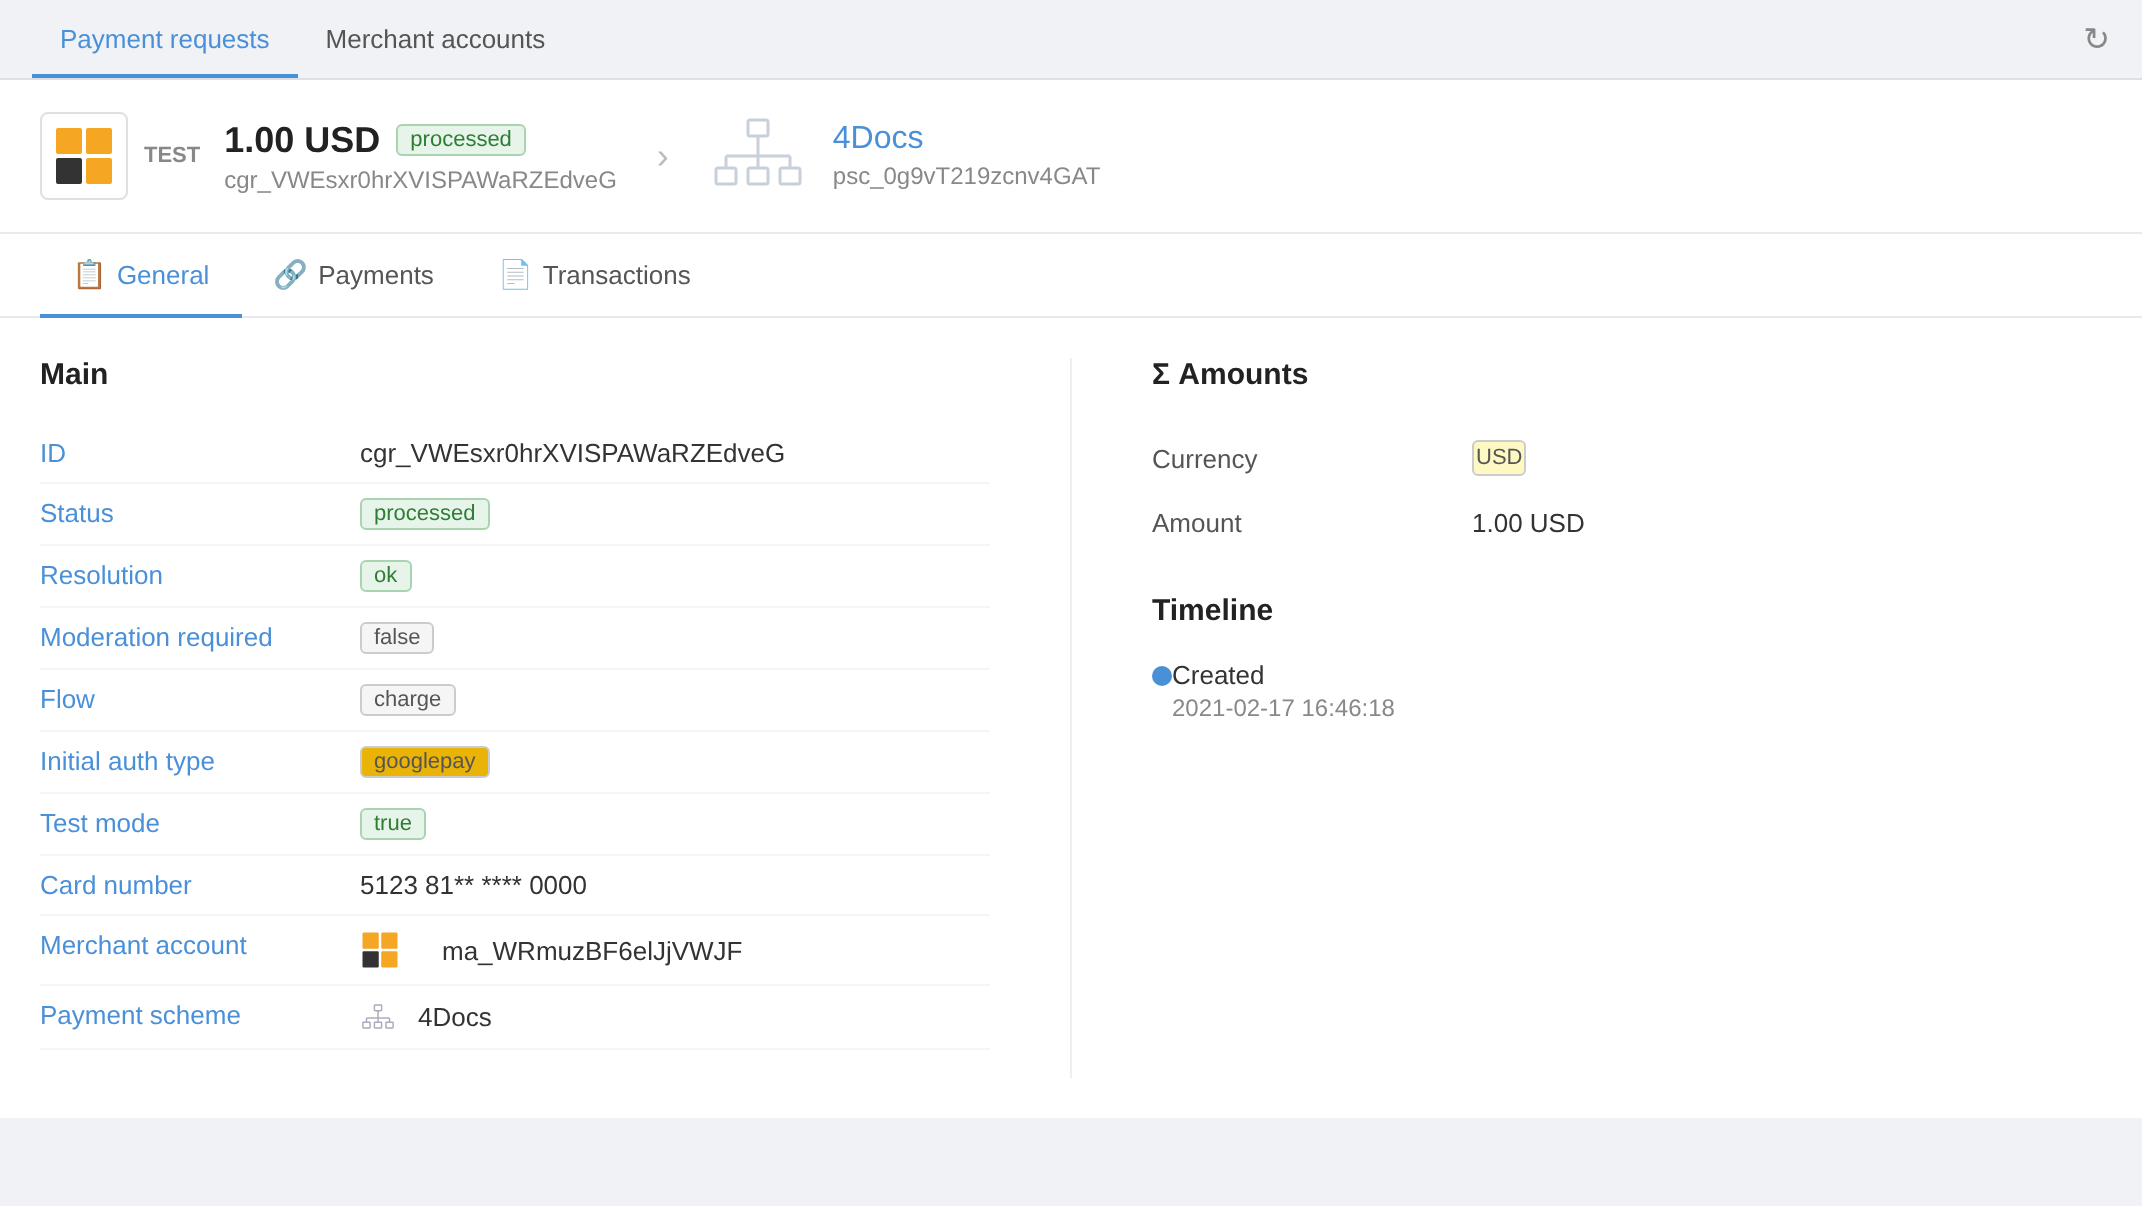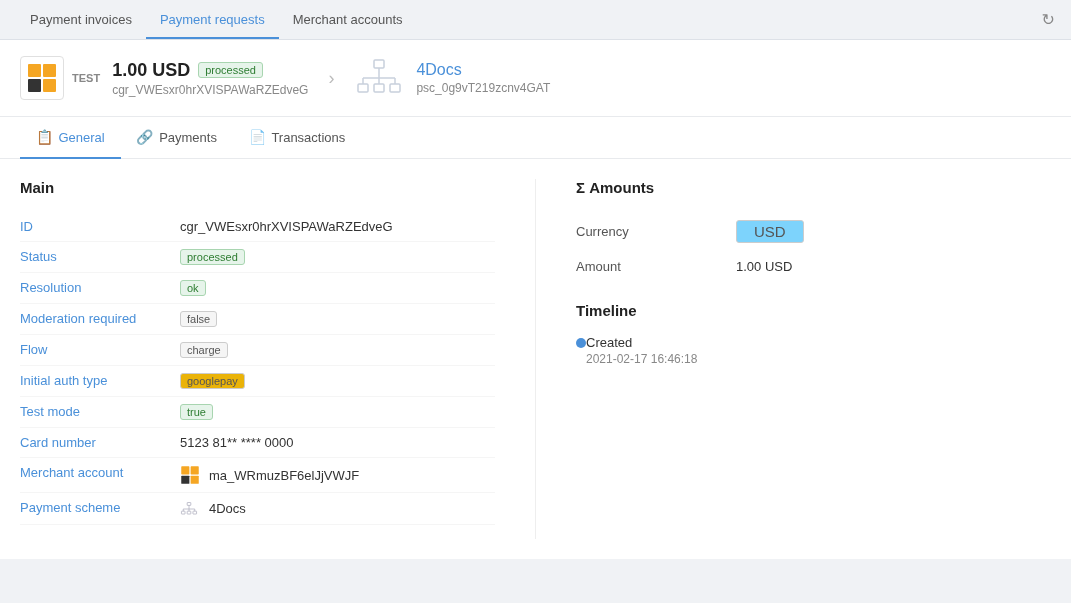--- a/index.html
+++ b/index.html
@@ -13,21 +13,21 @@
     .header-section { background: #fff; padding: 16px 20px; display: flex; align-items: center; gap: 12px; border-bottom: 1px solid #e8eaed; }
     .logo { width: 44px; height: 44px; background: #fff; border: 1px solid #e0e0e0; border-radius: 4px; display: flex; align-items: center; justify-content: center; }
     .amount-block { }
     .amount-title { font-size: 18px; font-weight: 600; color: #222; display: flex; align-items: center; gap: 8px; }
     .badge-processed { background: #e6f4ea; color: #2e7d32; border: 1px solid #a8d5b0; border-radius: 3px; font-size: 11px; padding: 1px 6px; font-weight: 500; }
     .badge-ok { background: #e6f4ea; color: #2e7d32; border: 1px solid #a8d5b0; border-radius: 3px; font-size: 11px; padding: 1px 6px; }
     .badge-false { background: #f5f5f5; color: #555; border: 1px solid #ccc; border-radius: 3px; font-size: 11px; padding: 1px 6px; }
     .badge-charge { background: #f5f5f5; color: #555; border: 1px solid #ccc; border-radius: 3px; font-size: 11px; padding: 1px 6px; }
     .badge-googlepay { background: #eab308; color: #555; border: 1px solid #ccc; border-radius: 3px; font-size: 11px; padding: 1px 6px; }
     .badge-true { background: #e6f4ea; color: #2e7d32; border: 1px solid #a8d5b0; border-radius: 3px; font-size: 11px; padding: 1px 6px; }
-    .badge-usd { background: #7dd3fc; color: #555; border: 1px solid #ccc; border-radius: 3px; font-size: 15px; padding: 2px 17px; }
+    .badge-usd { background: #fef9c3; color: #555; border: 1px solid #ccc; border-radius: 3px; font-size: 11px; padding: 2px 1px; }
     .ref-id { font-size: 12px; color: #888; margin-top: 2px; }
     .arrow-icon { color: #bbb; font-size: 18px; margin: 0 8px; }
     .merchant-icon { width: 50px; height: 40px; display: flex; align-items: center; justify-content: center; }
     .merchant-info { }
     .merchant-name { font-size: 16px; color: #4a90d9; font-weight: 500; }
     .merchant-id { font-size: 12px; color: #888; margin-top: 2px; }
 
     .tabs { background: #fff; padding: 0 20px; border-bottom: 1px solid #e8eaed; display: flex; }
     .tab { padding: 12px 16px; cursor: pointer; color: #555; font-size: 13px; border-bottom: 2px solid transparent; margin-bottom: -1px; display: flex; align-items: center; gap: 5px; }
     .tab.active { color: #4a90d9; border-bottom: 2px solid #4a90d9; }
@@ -46,28 +46,27 @@
     .amounts-row { display: flex; align-items: center; padding: 8px 0; }
     .amounts-label { width: 160px; color: #555; font-size: 13px; }
     .amounts-value { color: #333; font-size: 13px; }
 
     .timeline-section { margin-top: 20px; }
     .timeline-item { display: flex; align-items: flex-start; margin-top: 8px; }
     .timeline-dot { width: 10px; height: 10px; background: #4a90d9; border-radius: 50%; margin-top: 3px; flex-shrink: 0; }
     .timeline-text { font-size: 13px; color: #333; font-weight: 500; }
     .timeline-date { font-size: 12px; color: #888; margin-top: 2px; }
 
-    .merchant-account-row { display: flex; align-items: center; gap: 4px; }
+    .merchant-account-row { display: flex; align-items: center; gap: 16px; }
     .payment-scheme-row { display: flex; align-items: center; gap: 6px; }
   </style>
 </head>
 <body>
 
 <div class="top-nav">
-  <a class="top-nav-item">Payment invoices</a>
   <a class="top-nav-item active">Payment requests</a>
   <a class="top-nav-item">Merchant accounts</a>
   <span class="top-nav-refresh">↻</span>
 </div>
 
 <div class="header-section">
 
   <div class="logo">
     <svg width="32" height="32" viewBox="0 0 32 32">
       <rect x="2" y="2" width="13" height="13" fill="#f5a623" rx="1"></rect>

